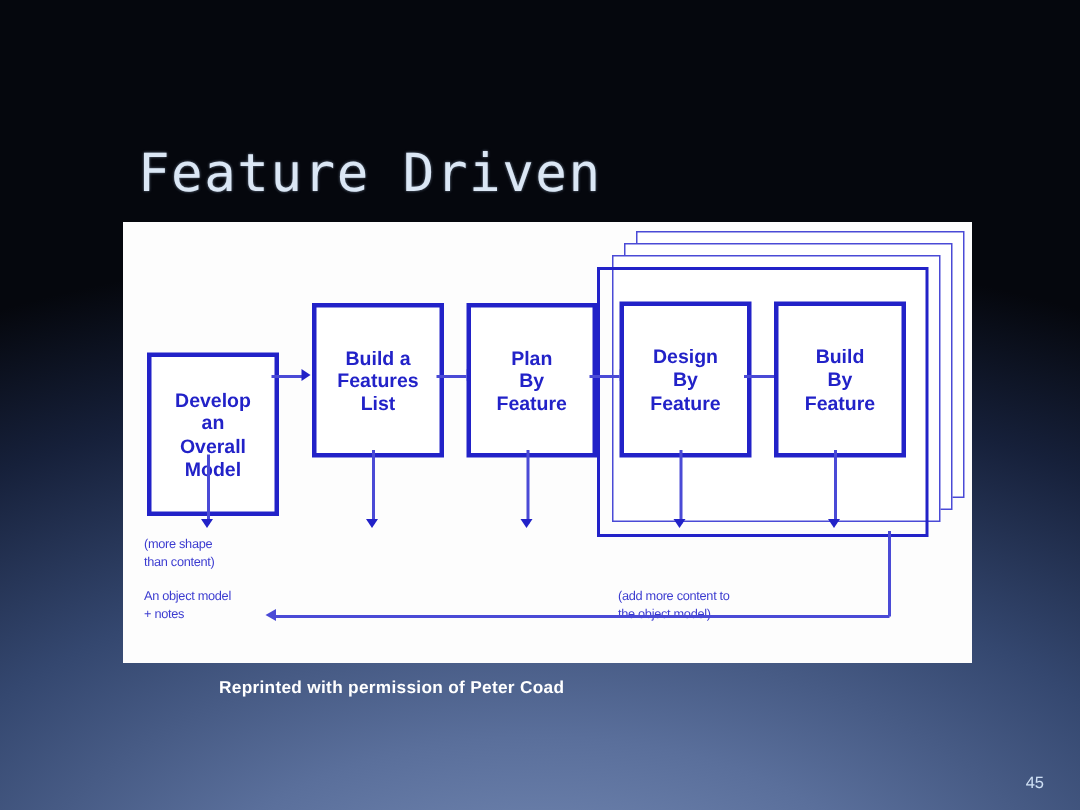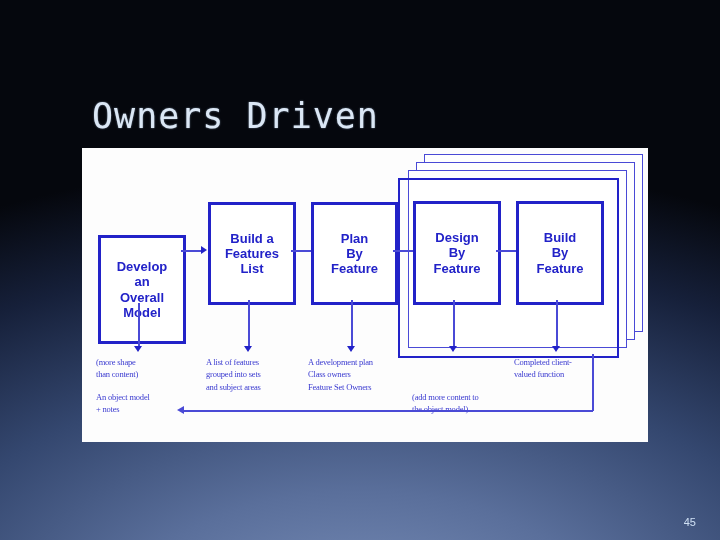--- a/index.html
+++ b/index.html
@@ -52,41 +52,41 @@
     border-left:4px solid transparent;border-right:4px solid transparent;
     border-top:6px solid #2222c8;
   }
   .arrowL{
     position:absolute;width:0;height:0;
     border-top:4.5px solid transparent;border-bottom:4.5px solid transparent;
     border-right:7px solid #4a4ad6;
   }
   .note{
     position:absolute;color:#3b3bd0;font-size:8.5px;line-height:1.45;
-    font-family:Liberation Serif, serif;width:96px;
+    font-family:Liberation Sans, sans-serif;width:96px;
     letter-spacing:-0.2px;
   }
   #caption{
     position:absolute;left:146px;top:453px;
     color:#ffffff;font-size:11.5px;font-weight:bold;
     font-family:"Liberation Sans",sans-serif;
     letter-spacing:.2px;white-space:nowrap;
   }
   #pagenum{
     position:absolute;right:24px;bottom:12px;
     color:#cfe0f4;font-size:11px;
     font-family:"Liberation Sans",sans-serif;
   }
 </style>
 </head>
 <body>
 
 <div id="slide">
 
-  <div id="title">Owners Driven</div>
+  <div id="title">Feature Driven</div>
 
   <div id="diagram">
 
     <div class="stack" style="left:342px;top:6px;width:217px;height:176px;"></div>
     <div class="stack" style="left:334px;top:14px;width:217px;height:176px;"></div>
     <div class="stack" style="left:326px;top:22px;width:217px;height:176px;"></div>
 
     <div class="iterframe" style="left:316px;top:30px;width:217px;height:176px;"></div>
 
     <div class="box" style="left:16px;top:51px;width:82px;height:103px;margin-top:36px;">
@@ -128,29 +128,27 @@
 
     <div class="vline" style="left:371px;top:152px;height:49px;"></div>
     <div class="arrowD" style="left:367px;top:198px;"></div>
 
     <div class="vline" style="left:474px;top:152px;height:49px;"></div>
     <div class="arrowD" style="left:470px;top:198px;"></div>
 
     <div class="note" style="left:14px;top:208px;">(more shape<br>than content)</div>
     <div class="note" style="left:14px;top:243px;">An object model<br>+ notes</div>
 
-    <div class="note" style="left:124px;top:208px;">A list of features<br>grouped into sets<br>and subject areas</div>
 
-    <div class="note" style="left:226px;top:208px;width:104px;">A development plan<br>Class owners<br>Feature Set Owners</div>
 
     <div class="note" style="left:330px;top:243px;width:104px;">(add more content to<br>the object model)</div>
 
-    <div class="note" style="left:432px;top:208px;">Completed client-<br>valued function</div>
 
     <div class="vline" style="left:510px;top:206px;height:57px;"></div>
     <div class="hline" style="left:101px;top:262px;width:410px;"></div>
     <div class="arrowL" style="left:95px;top:258px;"></div>
 
   </div>
 
+  <div id="caption">Reprinted with permission of Peter Coad</div>
   <div id="pagenum">45</div>
 
 </div>
 
 </body></html>

